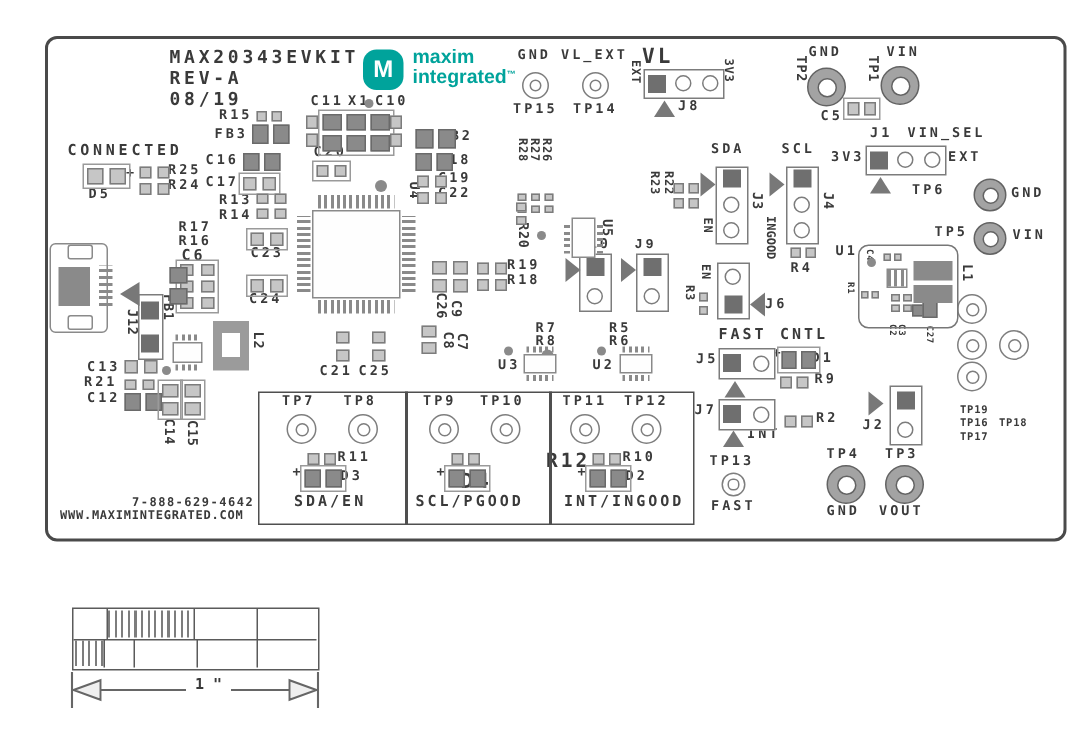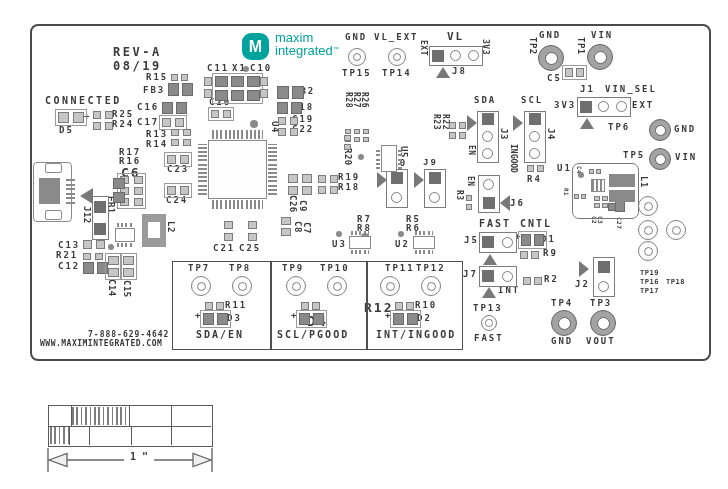--- a/index.html
+++ b/index.html
@@ -21,21 +21,21 @@
   .ring{position:absolute;border-radius:50%;border:1.5px solid #7e7e7e;background:#fff;}
   .ring.heavy{background:#a3a3a3;border-color:#636363;}
   .box{position:absolute;border:1.5px solid #4f4f4f;}
   .vline{position:absolute;background:#4f4f4f;}
   .rect{position:absolute;}
   #board-outline{position:absolute;left:30px;top:24px;width:681px;height:337px;
     border:2px solid #4a4a4a;border-radius:8px;}
   #logo-mark{position:absolute;left:242px;top:33px;width:27px;height:27px;border-radius:9px;
     display:flex;align-items:center;justify-content:center;
     font-family:"Liberation Sans",sans-serif;font-weight:700;font-size:16px;color:#fff;}
-  .logo-word{position:absolute;font-family:"Liberation Sans",sans-serif;font-weight:400;
+  .logo-word{position:absolute;font-family:"Liberation Sans",sans-serif;font-weight:700;
     font-size:13px;line-height:1;}
   #logo-tm{font-size:6px;vertical-align:4px;}
   
   #usb-outline{position:absolute;left:33px;top:162px;width:39px;height:60px;border:1.5px solid #8a8a8a;border-radius:4px;background:#fff;}
   #usb-shell{position:absolute;left:39px;top:178px;width:21px;height:26px;background:#8a8a8a;}
   .usb-pad{position:absolute;width:17px;height:10px;border:1.5px solid #8a8a8a;background:#fff;border-radius:2px;}
   #usb-pins{position:absolute;left:66px;top:177px;width:9px;height:27px;
     background:repeating-linear-gradient(0deg,#8a8a8a 0 2px,transparent 2px 4.5px);}
   
   #ruler{position:absolute;left:48px;top:405px;width:165px;height:42px;border:1.5px solid #5a5a5a;background:#fff;}
@@ -76,27 +76,28 @@
   </div>
 
   <svg width="180" height="26" viewBox="0 0 180 26" style="position:absolute;left:40px;top:447px;">
     <line x1="8" y1="1" x2="8" y2="25" stroke="#666" stroke-width="1.4"></line>
     <line x1="172" y1="1" x2="172" y2="25" stroke="#666" stroke-width="1.4"></line>
     <line x1="9" y1="13" x2="171" y2="13" stroke="#666" stroke-width="1.3"></line>
     <polygon points="9,13 27,6.5 27,19.5" fill="#efefef" stroke="#666" stroke-width="1.3"></polygon>
     <polygon points="171,13 153,6.5 153,19.5" fill="#efefef" stroke="#666" stroke-width="1.3"></polygon>
   </svg>
   <div id="dim-label">1 "</div>
+<div class="lbl" style="left: 113px; top: 32px; font-size: 12px; letter-spacing: 2.5px;">MAX20343EVKIT</div>
     <div class="lbl" style="left: 113px; top: 46px; font-size: 12px; letter-spacing: 2.5px;">REV-A</div>
     <div class="lbl" style="left: 113px; top: 60px; font-size: 12px; letter-spacing: 2.5px;">08/19</div>
     <div class="lbl" style="left: 345px; top: 33px; font-size: 9px; letter-spacing: 2px;">GND</div>
     <div class="lbl" style="left: 374px; top: 33px; font-size: 9px; letter-spacing: 2px;">VL_EXT</div>
     <div class="lbl" style="left: 342px; top: 69px; font-size: 9px; letter-spacing: 2px;">TP15</div>
     <div class="lbl" style="left: 382px; top: 69px; font-size: 9px; letter-spacing: 2px;">TP14</div>
-    <div class="lbl" style="left: 447px; top: 31px; font-size: 11px; letter-spacing: 2px;">VL</div>
+    <div class="lbl" style="left: 428px; top: 31px; font-size: 14px; letter-spacing: 2px;">VL</div>
     <div class="lbl" style="left: 452px; top: 67px; font-size: 9px; letter-spacing: 2px;">J8</div>
     <div class="lbl" style="left: 539px; top: 31px; font-size: 9px; letter-spacing: 2px;">GND</div>
     <div class="lbl" style="left: 591px; top: 31px; font-size: 9px; letter-spacing: 2px;">VIN</div>
     <div class="lbl" style="left: 547px; top: 74px; font-size: 9px; letter-spacing: 2px;">C5</div>
     <div class="lbl" style="left: 580px; top: 85px; font-size: 9px; letter-spacing: 2px;">J1</div>
     <div class="lbl" style="left: 605px; top: 85px; font-size: 9px; letter-spacing: 2px;">VIN_SEL</div>
     <div class="lbl" style="left: 554px; top: 101px; font-size: 9px; letter-spacing: 2px;">3V3</div>
     <div class="lbl" style="left: 632px; top: 101px; font-size: 9px; letter-spacing: 2px;">EXT</div>
     <div class="lbl" style="left: 608px; top: 123px; font-size: 9px; letter-spacing: 2px;">TP6</div>
     <div class="lbl" style="left: 674px; top: 125px; font-size: 9px; letter-spacing: 2px;">GND</div>
@@ -108,21 +109,21 @@
     <div class="lbl" style="left: 112px; top: 110px; font-size: 9px; letter-spacing: 2px;">R25</div>
     <div class="lbl" style="left: 112px; top: 120px; font-size: 9px; letter-spacing: 2px;">R24</div>
     <div class="lbl" style="left: 146px; top: 73px; font-size: 9px; letter-spacing: 2px;">R15</div>
     <div class="lbl" style="left: 143px; top: 86px; font-size: 9px; letter-spacing: 2px;">FB3</div>
     <div class="lbl" style="left: 137px; top: 103px; font-size: 9px; letter-spacing: 2px;">C16</div>
     <div class="lbl" style="left: 137px; top: 118px; font-size: 9px; letter-spacing: 2px;">C17</div>
     <div class="lbl" style="left: 146px; top: 130px; font-size: 9px; letter-spacing: 2px;">R13</div>
     <div class="lbl" style="left: 146px; top: 140px; font-size: 9px; letter-spacing: 2px;">R14</div>
     <div class="lbl" style="left: 119px; top: 148px; font-size: 9px; letter-spacing: 2px;">R17</div>
     <div class="lbl" style="left: 119px; top: 157px; font-size: 9px; letter-spacing: 2px;">R16</div>
-    <div class="lbl" style="left: 121px; top: 166px; font-size: 13px; letter-spacing: 2px;">C6</div>
+    <div class="lbl" style="left: 121px; top: 166px; font-size: 10px; letter-spacing: 2px;">C6</div>
     <div class="lbl" style="left: 167px; top: 165px; font-size: 9px; letter-spacing: 2px;">C23</div>
     <div class="lbl" style="left: 166px; top: 196px; font-size: 9px; letter-spacing: 2px;">C24</div>
     <div class="lbl" style="left: 92px; top: 230px; font-size: 9px; letter-spacing: 2px;">U6</div>
     <div class="lbl" style="left: 58px; top: 241px; font-size: 9px; letter-spacing: 2px;">C13</div>
     <div class="lbl" style="left: 56px; top: 251px; font-size: 9px; letter-spacing: 2px;">R21</div>
     <div class="lbl" style="left: 58px; top: 262px; font-size: 9px; letter-spacing: 2px;">C12</div>
     <div class="lbl" style="left: 88px; top: 331px; font-size: 8px; letter-spacing: 1px;">7-888-629-4642</div>
     <div class="lbl" style="left: 40px; top: 340px; font-size: 8px; letter-spacing: 0.5px;">WWW.MAXIMINTEGRATED.COM</div>
     <div class="lbl" style="left: 207px; top: 64px; font-size: 9px; letter-spacing: 2px;">C11</div>
     <div class="lbl" style="left: 232px; top: 64px; font-size: 9px; letter-spacing: 2px;">X1</div>
@@ -174,21 +175,21 @@
     <div class="lbl" style="left: 225px; top: 301px; font-size: 9px; letter-spacing: 2px;">R11</div>
     <div class="lbl" style="left: 195px; top: 311px; font-size: 9px; letter-spacing: 2px;">+</div>
     <div class="lbl" style="left: 227px; top: 314px; font-size: 9px; letter-spacing: 2px;">D3</div>
     <div class="lbl" style="left: 196px; top: 330px; font-size: 10px; letter-spacing: 2px;">SDA/EN</div>
     <div class="lbl" style="left: 282px; top: 264px; font-size: 9px; letter-spacing: 2px;">TP9</div>
     <div class="lbl" style="left: 320px; top: 264px; font-size: 9px; letter-spacing: 2px;">TP10</div>
     <div class="lbl" style="left: 320px; top: 301px; font-size: 13px; letter-spacing: 2px; margin-left: 44px;">R12</div>
     <div class="lbl" style="left: 291px; top: 311px; font-size: 9px; letter-spacing: 2px;">+</div>
     <div class="lbl" style="left: 307px; top: 314px; font-size: 14px; letter-spacing: 2px;">D4</div>
     <div class="lbl" style="left: 277px; top: 330px; font-size: 10px; letter-spacing: 2px;">SCL/PGOOD</div>
-    <div class="lbl" style="left: 385px; top: 264px; font-size: 9px; letter-spacing: 2px;">TP11</div>
+    <div class="lbl" style="left: 375px; top: 264px; font-size: 9px; letter-spacing: 2px;">TP11</div>
     <div class="lbl" style="left: 416px; top: 264px; font-size: 9px; letter-spacing: 2px;">TP12</div>
     <div class="lbl" style="left: 415px; top: 301px; font-size: 9px; letter-spacing: 2px;">R10</div>
     <div class="lbl" style="left: 385px; top: 311px; font-size: 9px; letter-spacing: 2px;">+</div>
     <div class="lbl" style="left: 417px; top: 314px; font-size: 9px; letter-spacing: 2px;">D2</div>
     <div class="lbl" style="left: 376px; top: 330px; font-size: 10px; letter-spacing: 2px;">INT/INGOOD</div>
     <div class="lbl v" style="left: 419px; top: 40px; font-size: 8px; letter-spacing: 0.5px;">EXT</div>
     <div class="lbl v" style="left: 481px; top: 39px; font-size: 8px; letter-spacing: 0.5px;">3V3</div>
     <div class="lbl v" style="left: 528px; top: 37px; font-size: 9px; letter-spacing: 0.5px;">TP2</div>
     <div class="lbl v" style="left: 576px; top: 37px; font-size: 9px; letter-spacing: 0.5px;">TP1</div>
     <div class="lbl v" style="left: 82px; top: 206px; font-size: 9px; letter-spacing: 0.5px;">J12</div>

